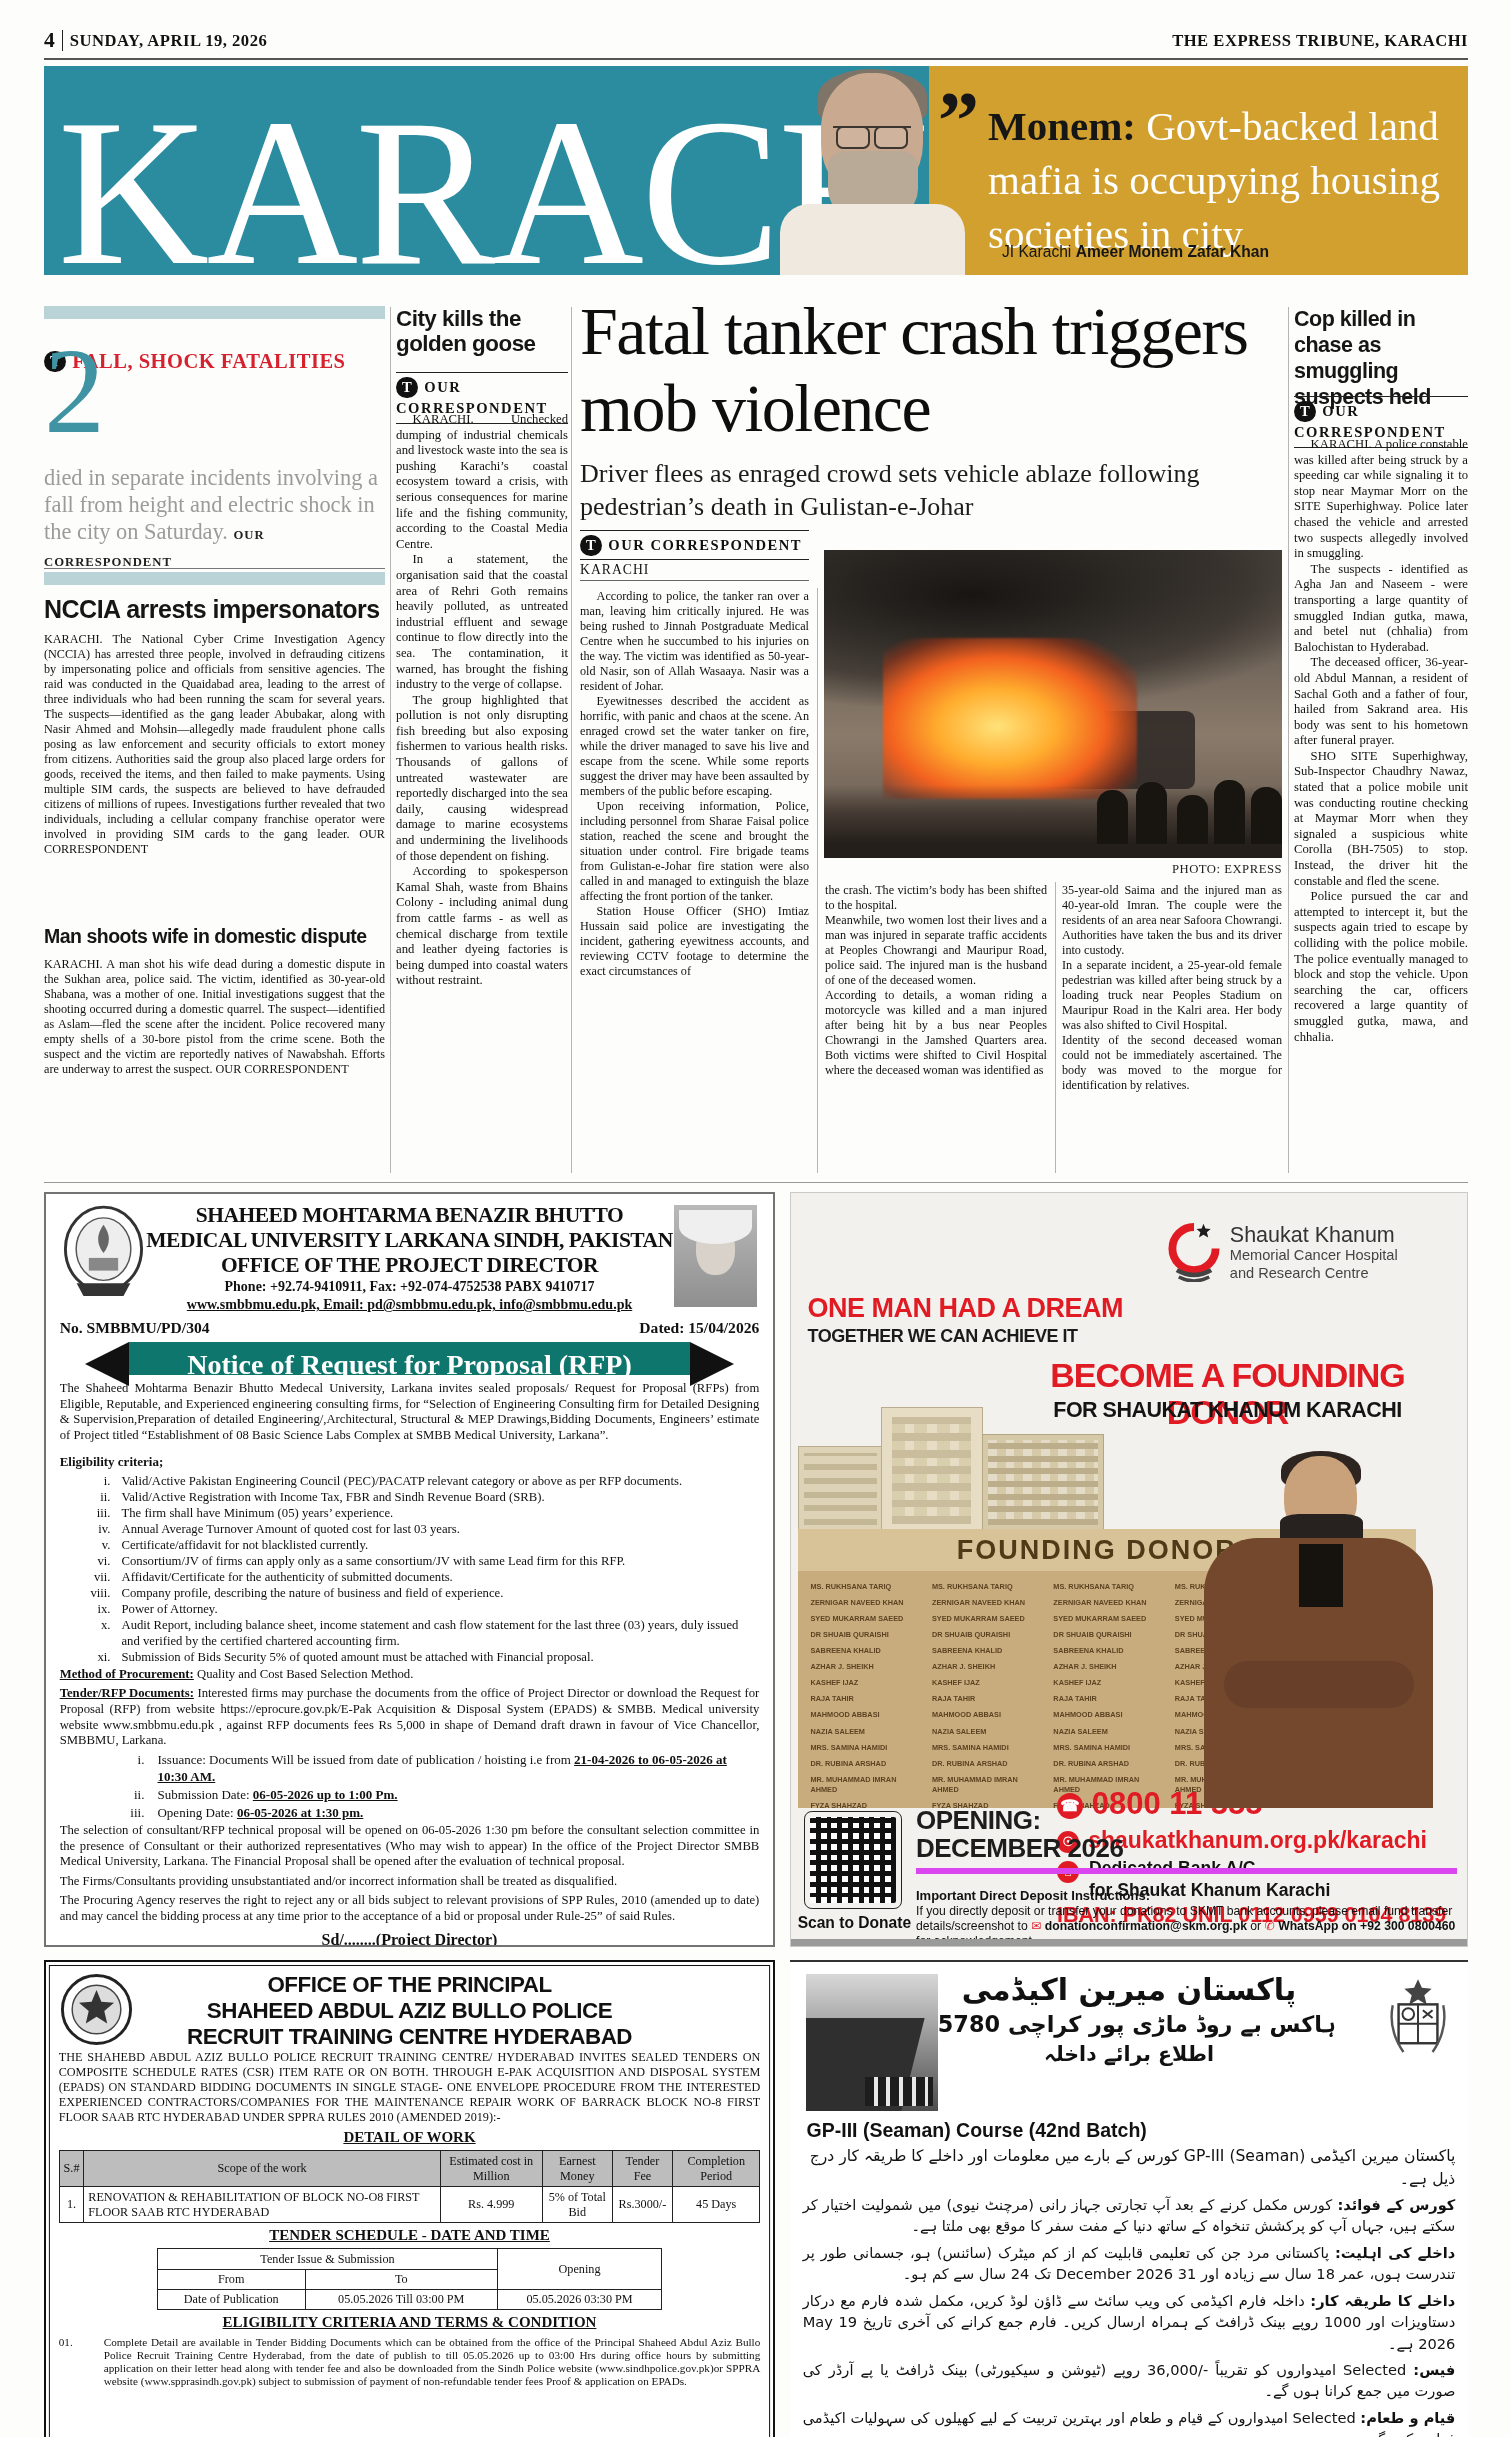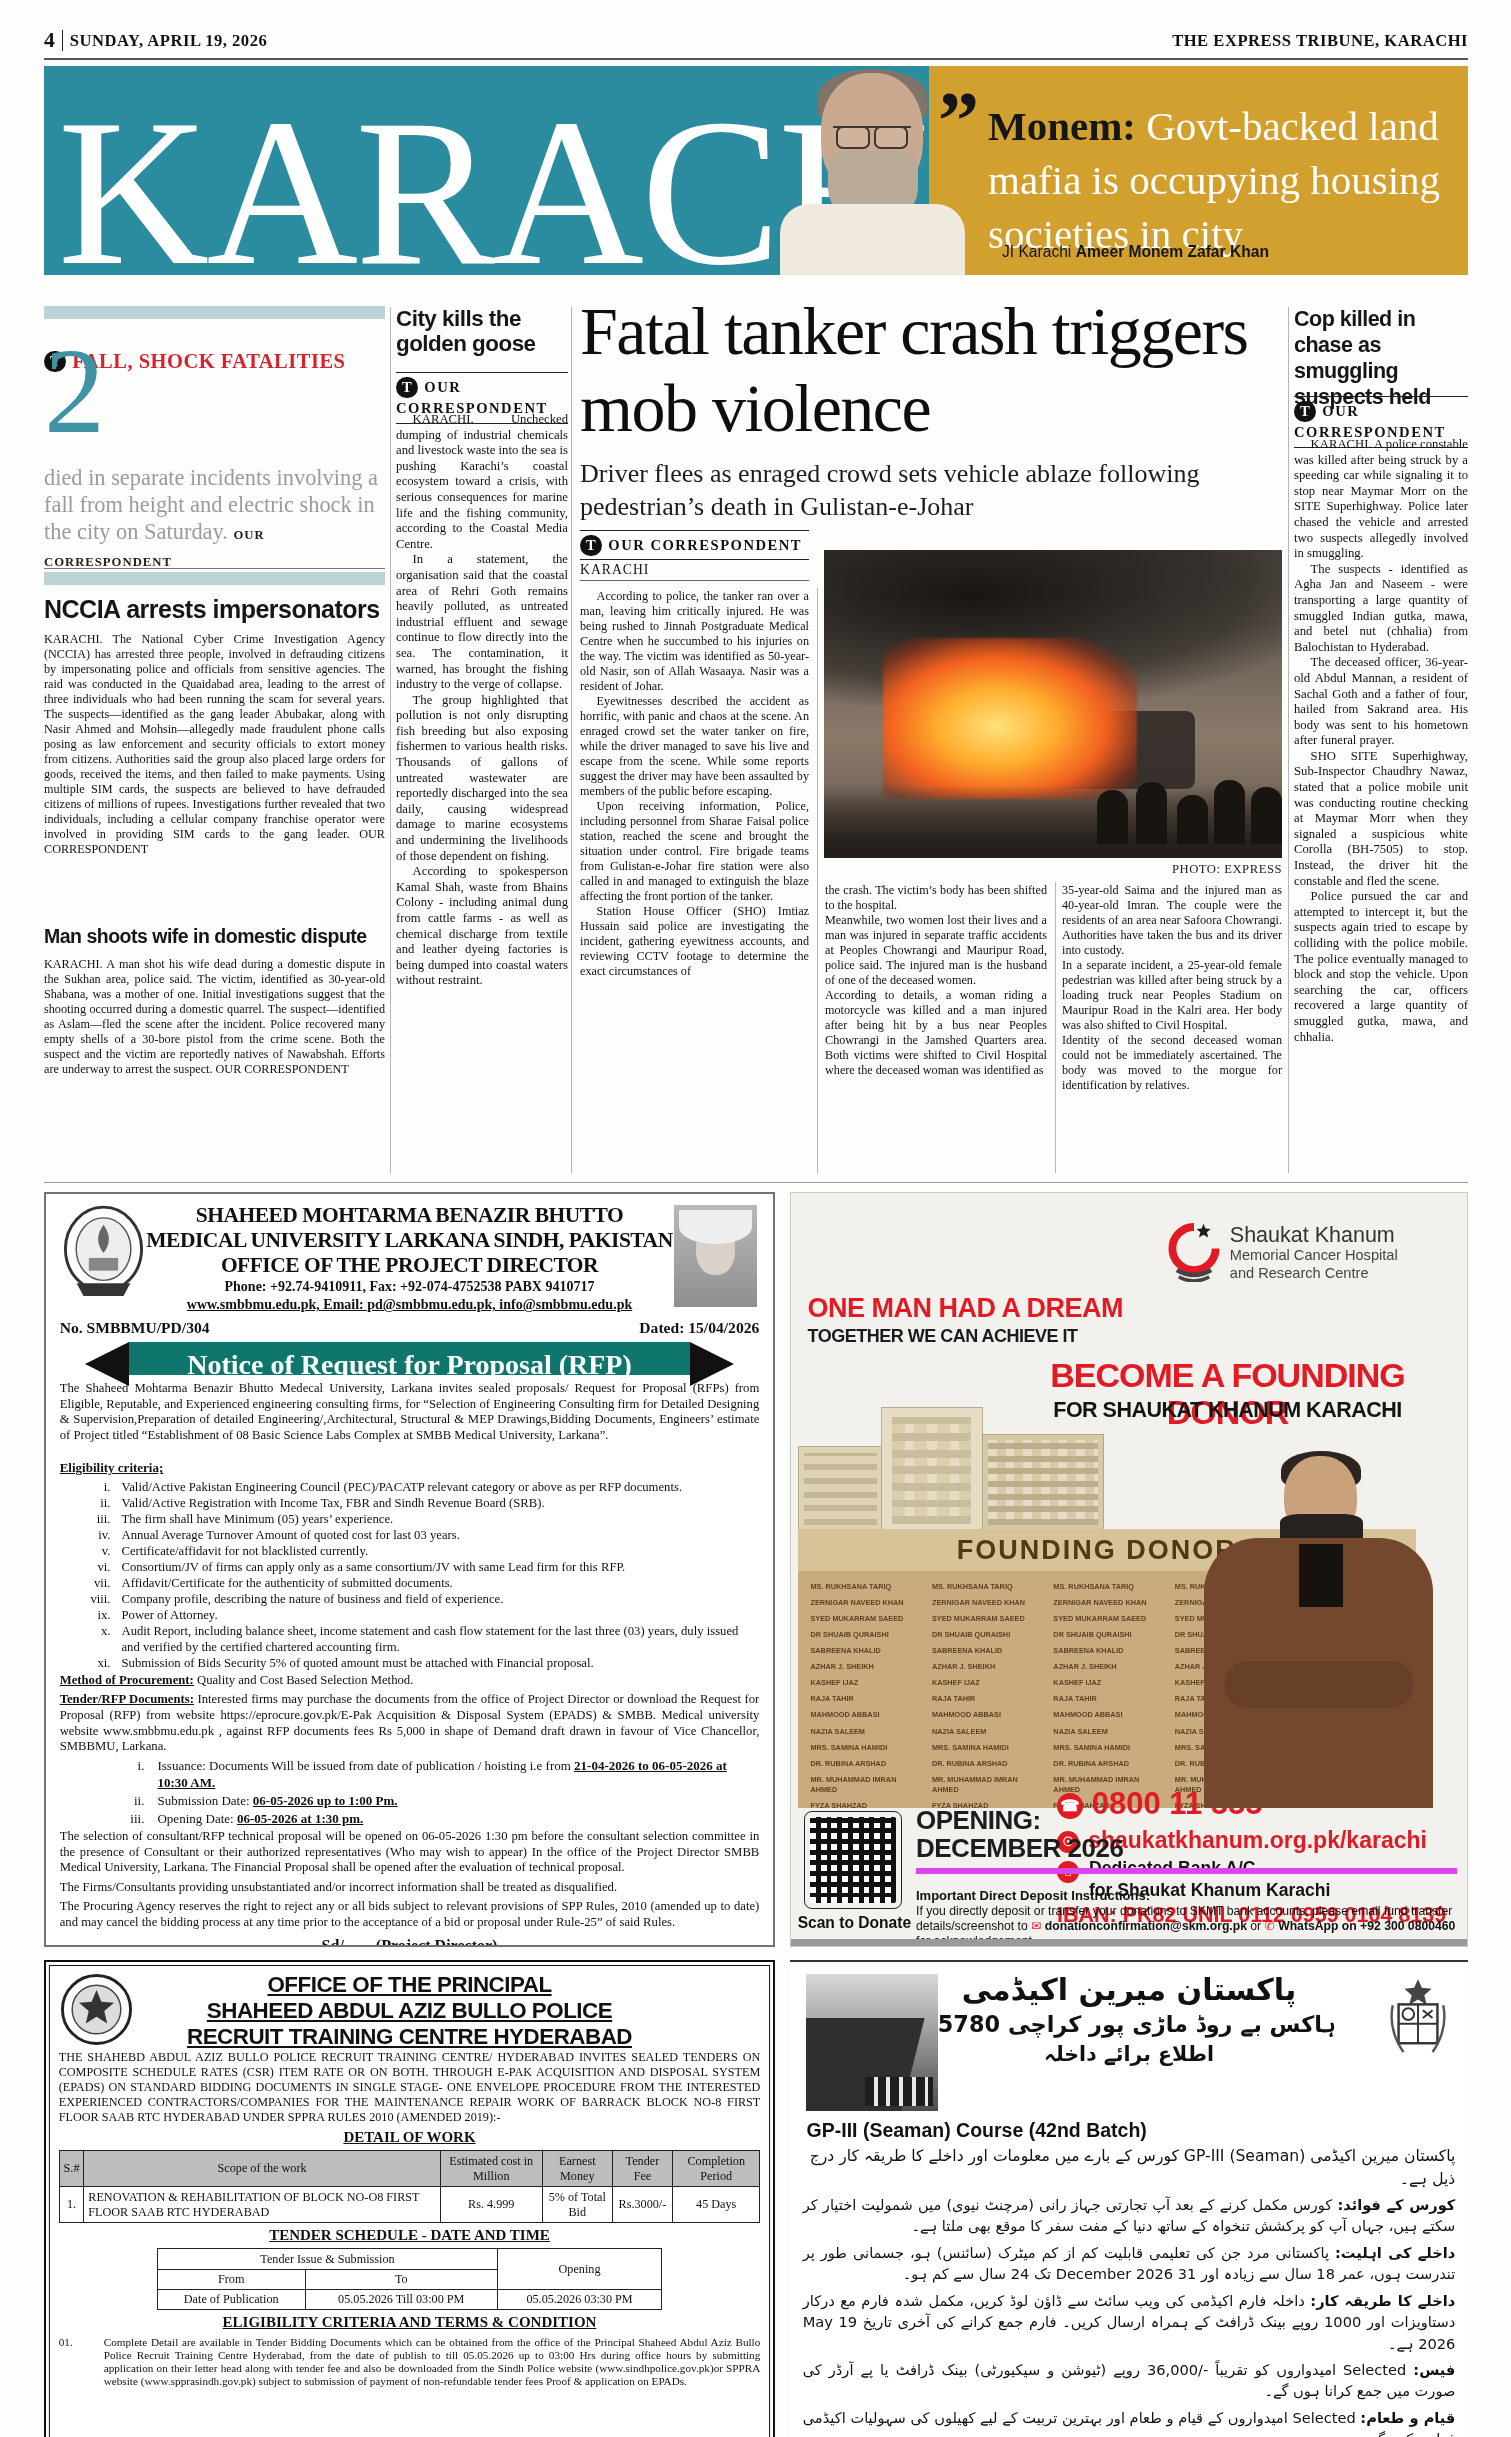--- a/index.html
+++ b/index.html
@@ -102,21 +102,21 @@
   .rfp-photo .scarf{position:absolute;left:4.9px;top:4.9px;width:73px;height:34px;background:#efefef;border-radius:0 0 60% 60%;}
   .rfp-h1 { font:bold 21.5px/25px "Liberation Serif",serif; letter-spacing:-0.5px;}
   .rfp-contact { font:bold 14px/18.5px "Liberation Serif",serif; }
   .rfp-refrow { display:flex; justify-content:space-between; font:bold 15.6px/19.5px "Liberation Serif",serif; margin-top:2.9px;}
   .rfp-banner { position:relative; margin:4.9px auto 5.9px auto; width:561px; height:33px; background:#0f766e; color:#fff;
       text-align:center; font:bold 28px/45px "Liberation Serif",serif; }
   .rfp-banner:before,.rfp-banner:after{content:"";position:absolute;top:0;border-top:22.4px solid transparent;border-bottom:22.4px solid transparent;}
   .rfp-banner:before{left:-44px;border-right:44px solid #111;}
   .rfp-banner:after{right:-44px;border-left:44px solid #111;}
   .rfp-body p { font:12.7px/15.6px "Liberation Serif",serif; text-align:justify; }
-  .rfp-label { font:bold 13px/16.6px "Liberation Serif",serif; text-decoration:underline; margin-top:17px;}
+  .rfp-label { font:bold 13px/16.6px "Liberation Serif",serif; margin-top:11px;}
   ol.roman { list-style:lower-roman; margin:2px 0 2px 54px; }
   ol.roman li { font:12.7px/16px "Liberation Serif",serif; padding-left:7.8px; }
   ol.dates { list-style:lower-roman; margin:2px 0 2px 88px; }
   ol.dates li { font:13px/17.6px "Liberation Serif",serif; padding-left:9.8px;}
   ol.dates b { text-decoration:underline; }
   .rfp-sig { text-align:center; font:bold 16px/21.5px "Liberation Serif",serif; margin-top:4.9px;}
   .rfp-bottom { position:relative; }
 
   
   .ad-skm { left:790px; top:1192px; width:678px; height:755px; background:#f2f1ed; border:0.5px solid #c9c9c5; overflow:hidden;}
@@ -160,21 +160,21 @@
       background-image:repeating-linear-gradient(0deg,#111 0 4.9px,transparent 4.9px 10.7px),repeating-linear-gradient(90deg,#111 0 4.9px,#fff 4.9px 10.7px);
       background-clip:content-box; padding:4.9px;}
   .skm-scan { position:absolute; left:4.9px; top:721px; width:117px; text-align:center; font:bold 15.6px/18.5px "Liberation Sans",sans-serif; color:#111;}
   .skm-open { position:absolute; left:125px; top:613px; font:bold 26px/28px "Liberation Sans",sans-serif; color:#1d1d1d; letter-spacing:-0.5px;}
 
   
   .ad-police { left:44px; top:1960px; width:731px; height:697px; border:2.4px solid #111; box-shadow:inset 0 0 0 2.9px #fff, inset 0 0 0 3.9px #111;
                padding:9.8px 12.7px; overflow:hidden; }
   .pol-head { position:relative; text-align:center; }
   .pol-crest { position:absolute; left:1px; top:1px; }
-  .pol-h1 { font:bold 22.4px/26px "Liberation Sans",sans-serif; letter-spacing:-0.5px;text-decoration:underline; }
+  .pol-h1 { font:bold 22.4px/26px "Liberation Sans",sans-serif; letter-spacing:-0.5px; }
   .pol-band { margin:3.9px auto; background:#111; color:#fff; text-align:center; font:bold 28px/41px "Liberation Serif",serif; height:41px; }
   .pol-intro { font:12.2px/15px "Liberation Serif",serif; text-align:justify; }
   .pol-sec { text-align:center; font:bold 15px/19.5px "Liberation Serif",serif; text-decoration:underline; margin:2.9px 0;}
   table.pol { border-collapse:collapse; width:100%; }
   table.pol th, table.pol td { border:1px solid #222; font:12.2px/14.6px "Liberation Serif",serif; padding:2.9px 3.9px; text-align:center;}
   table.pol th { background:#bdbdbd; font-weight:normal; }
   table.sched { border-collapse:collapse; margin:0 auto; width:72%; }
   table.sched th, table.sched td { border:1px solid #222; font:12.2px/14.6px "Liberation Serif",serif; padding:2.4px 3.9px; text-align:center; font-weight:normal;}
   .pol-conds { margin-top:2px; }
   .pol-conds li { display:flex; font:11.2px/13px "Liberation Serif",serif; margin-bottom:2.4px; text-align:justify;}

